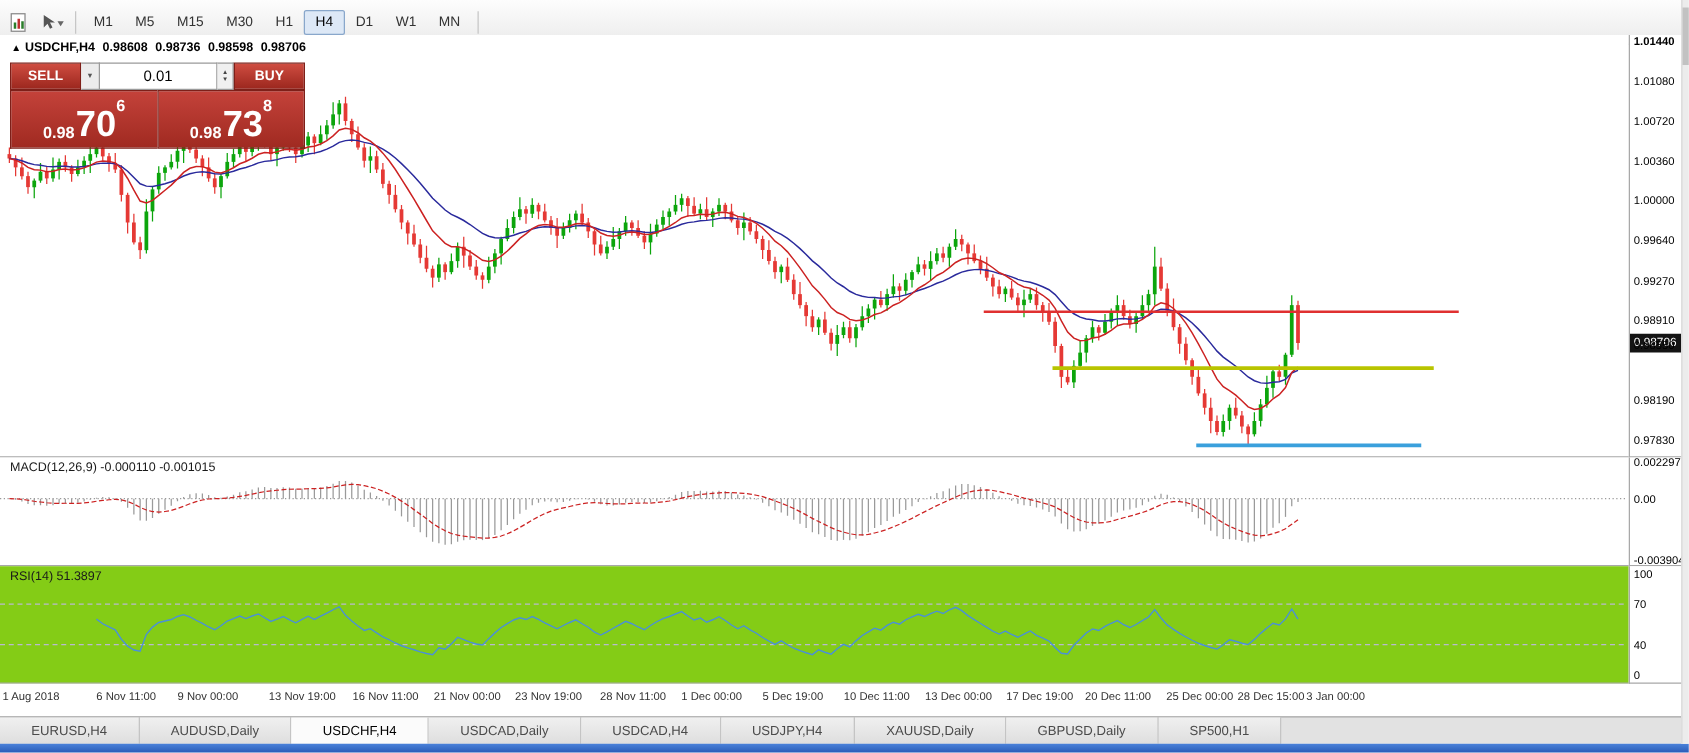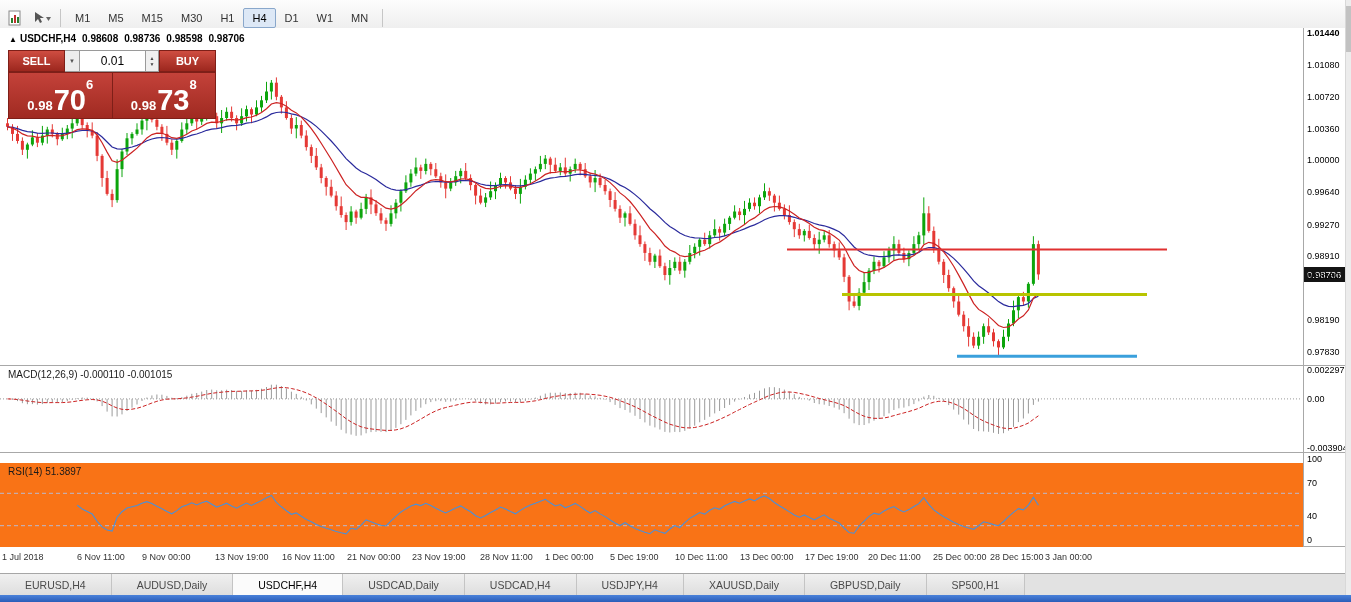--- a/index.html
+++ b/index.html
@@ -25,41 +25,41 @@
   
   #chart-area{position:absolute;left:0;top:28px;width:1303px;height:337px;background:#fff;border-bottom:1px solid #a8a8a8;}
   #main-svg{position:absolute;left:0;top:0;}
   #price-scale{position:absolute;left:1303px;top:28px;width:42px;height:337px;border-left:1px solid #a8a8a8;border-bottom:1px solid #a8a8a8;background:#fff;}
   .ptick{position:absolute;left:3px;font-size:9px;color:#000;white-space:nowrap;}
   #price-badge{position:absolute;left:0;width:41px;box-sizing:border-box;background:#141414;color:#fff;font-size:9.5px;padding:2px 0 2px 3px;}
   #chart-header{position:absolute;left:9px;top:5px;font-size:10px;font-weight:bold;color:#000;z-index:4;white-space:nowrap;}
   #chart-header span{margin-right:6px;}
   #chart-header .tri{font-size:8px;margin-right:3px;}
   
-  #trade-widget{position:absolute;left:8px;top:22px;width:208px;z-index:5;}
+  #trade-widget{position:absolute;left:8px;top:22px;width:236px;z-index:5;}
   .tw-row1{display:flex;height:22px;}
   .tw-btn{width:57px;background:linear-gradient(#cf4d41,#9c271e);color:#fff;font-size:11px;font-weight:bold;
     display:flex;align-items:center;justify-content:center;border:1px solid #7e1f18;box-sizing:border-box;}
   .tw-caret{width:15px;background:#ececec;border:1px solid #9a9a9a;border-left:none;font-size:6px;color:#555;
     display:flex;align-items:center;justify-content:center;box-sizing:border-box;}
   .tw-lot{flex:1;background:#fff;border:1px solid #9a9a9a;border-left:none;display:flex;align-items:center;
     justify-content:center;font-size:12px;color:#000;box-sizing:border-box;}
   .tw-spin{width:13px;background:#f0f0f0;border:1px solid #9a9a9a;border-left:none;display:flex;flex-direction:column;
     align-items:center;justify-content:center;font-size:5px;line-height:6px;color:#444;box-sizing:border-box;}
   .tw-row2{display:flex;height:47px;}
   .tw-price{flex:1;background:linear-gradient(#c4423a,#a02a21);color:#fff;display:flex;align-items:flex-end;
     justify-content:center;padding-bottom:5px;border:1px solid #7e1f18;box-sizing:border-box;}
   .tw-price.sell{border-right:none;}
   .tw-price .base{font-size:13px;font-weight:bold;margin-right:1px;}
   .tw-price .big{font-size:29px;font-weight:bold;line-height:26px;}
   .tw-price .sup{font-size:13px;font-weight:bold;align-self:flex-start;margin-top:4px;}
   
   #macd-area{position:absolute;left:0;top:366px;width:1303px;height:86px;background:#fff;border-bottom:1px solid #a8a8a8;}
   #macd-scale{position:absolute;left:1303px;top:366px;width:42px;height:86px;border-left:1px solid #a8a8a8;border-bottom:1px solid #a8a8a8;background:#fff;}
-  #rsi-area{position:absolute;left:0;top:463px;width:1303px;height:93px;background:#f97316;border-bottom:1px solid #a8a8a8;}
+  #rsi-area{position:absolute;left:0;top:453px;width:1303px;height:93px;background:#84cc16;border-bottom:1px solid #a8a8a8;}
   #rsi-scale{position:absolute;left:1303px;top:453px;width:42px;height:93px;border-left:1px solid #a8a8a8;border-bottom:1px solid #a8a8a8;background:#fff;}
   .panel-label{position:absolute;left:8px;top:3px;font-size:10px;color:#1a1a1a;z-index:3;white-space:nowrap;}
   
   #time-axis{position:absolute;left:0;top:547px;width:1303px;height:26px;background:#fff;}
   .t-label{position:absolute;top:5px;font-size:9px;color:#333;white-space:nowrap;}
   
   #tab-bar{position:absolute;left:0;top:573px;width:1345px;height:22px;box-sizing:border-box;background:#e2e2e2;
     border-top:1px solid #a6a6a6;display:flex;align-items:stretch;}
   .tab{display:flex;align-items:center;padding:0 25px;font-size:10.5px;color:#4a4a4a;
     border-right:1px solid #c4c4c4;background:linear-gradient(#f0f0f0,#dedede);}
@@ -799,21 +799,21 @@
   <div class="panel-label">RSI(14) 51.3897</div>
 </div>
 <div id="rsi-scale">
     <div class="ptick" style="top: 1px;">100</div>
     <div class="ptick" style="top: 25.3px;">70</div>
     <div class="ptick" style="top: 57.7px;">40</div>
     <div class="ptick" style="top: 82px;">0</div>
   </div>
 
 <div id="time-axis">
-    <div class="t-label" style="left: 2px;">1 Jul 2018</div>
+    <div class="t-label" style="left: 2px;">1 Aug 2018</div>
     <div class="t-label" style="left: 77px;">6 Nov 11:00</div>
     <div class="t-label" style="left: 142px;">9 Nov 00:00</div>
     <div class="t-label" style="left: 215px;">13 Nov 19:00</div>
     <div class="t-label" style="left: 282px;">16 Nov 11:00</div>
     <div class="t-label" style="left: 347px;">21 Nov 00:00</div>
     <div class="t-label" style="left: 412px;">23 Nov 19:00</div>
     <div class="t-label" style="left: 480px;">28 Nov 11:00</div>
     <div class="t-label" style="left: 545px;">1 Dec 00:00</div>
     <div class="t-label" style="left: 610px;">5 Dec 19:00</div>
     <div class="t-label" style="left: 675px;">10 Dec 11:00</div>

